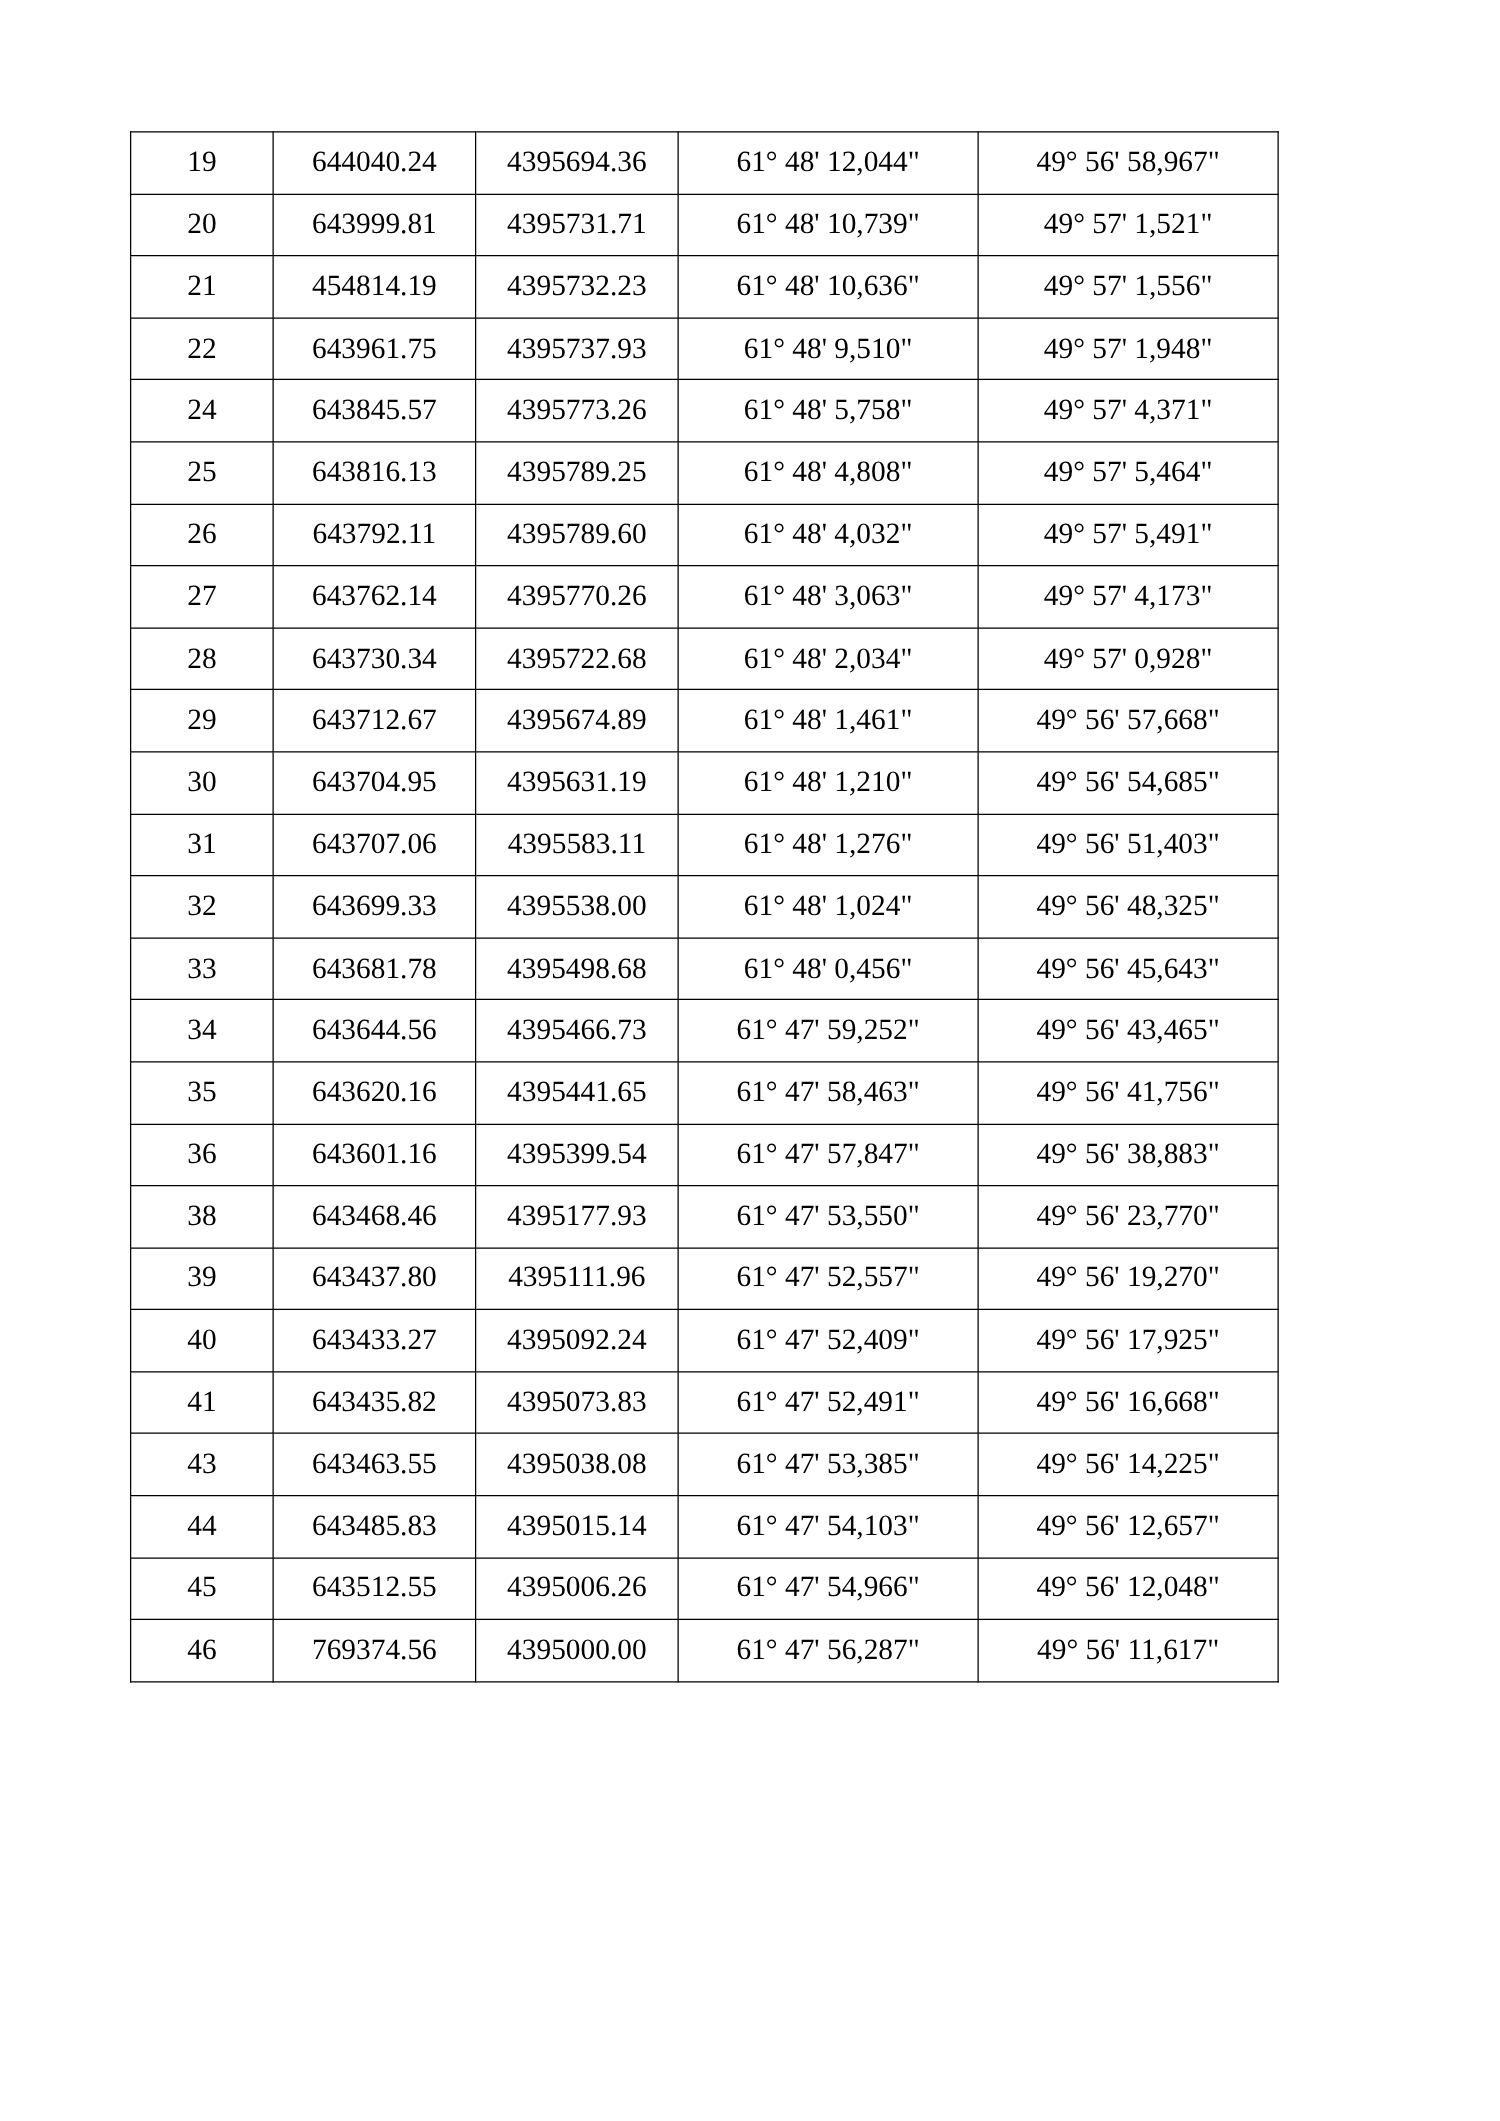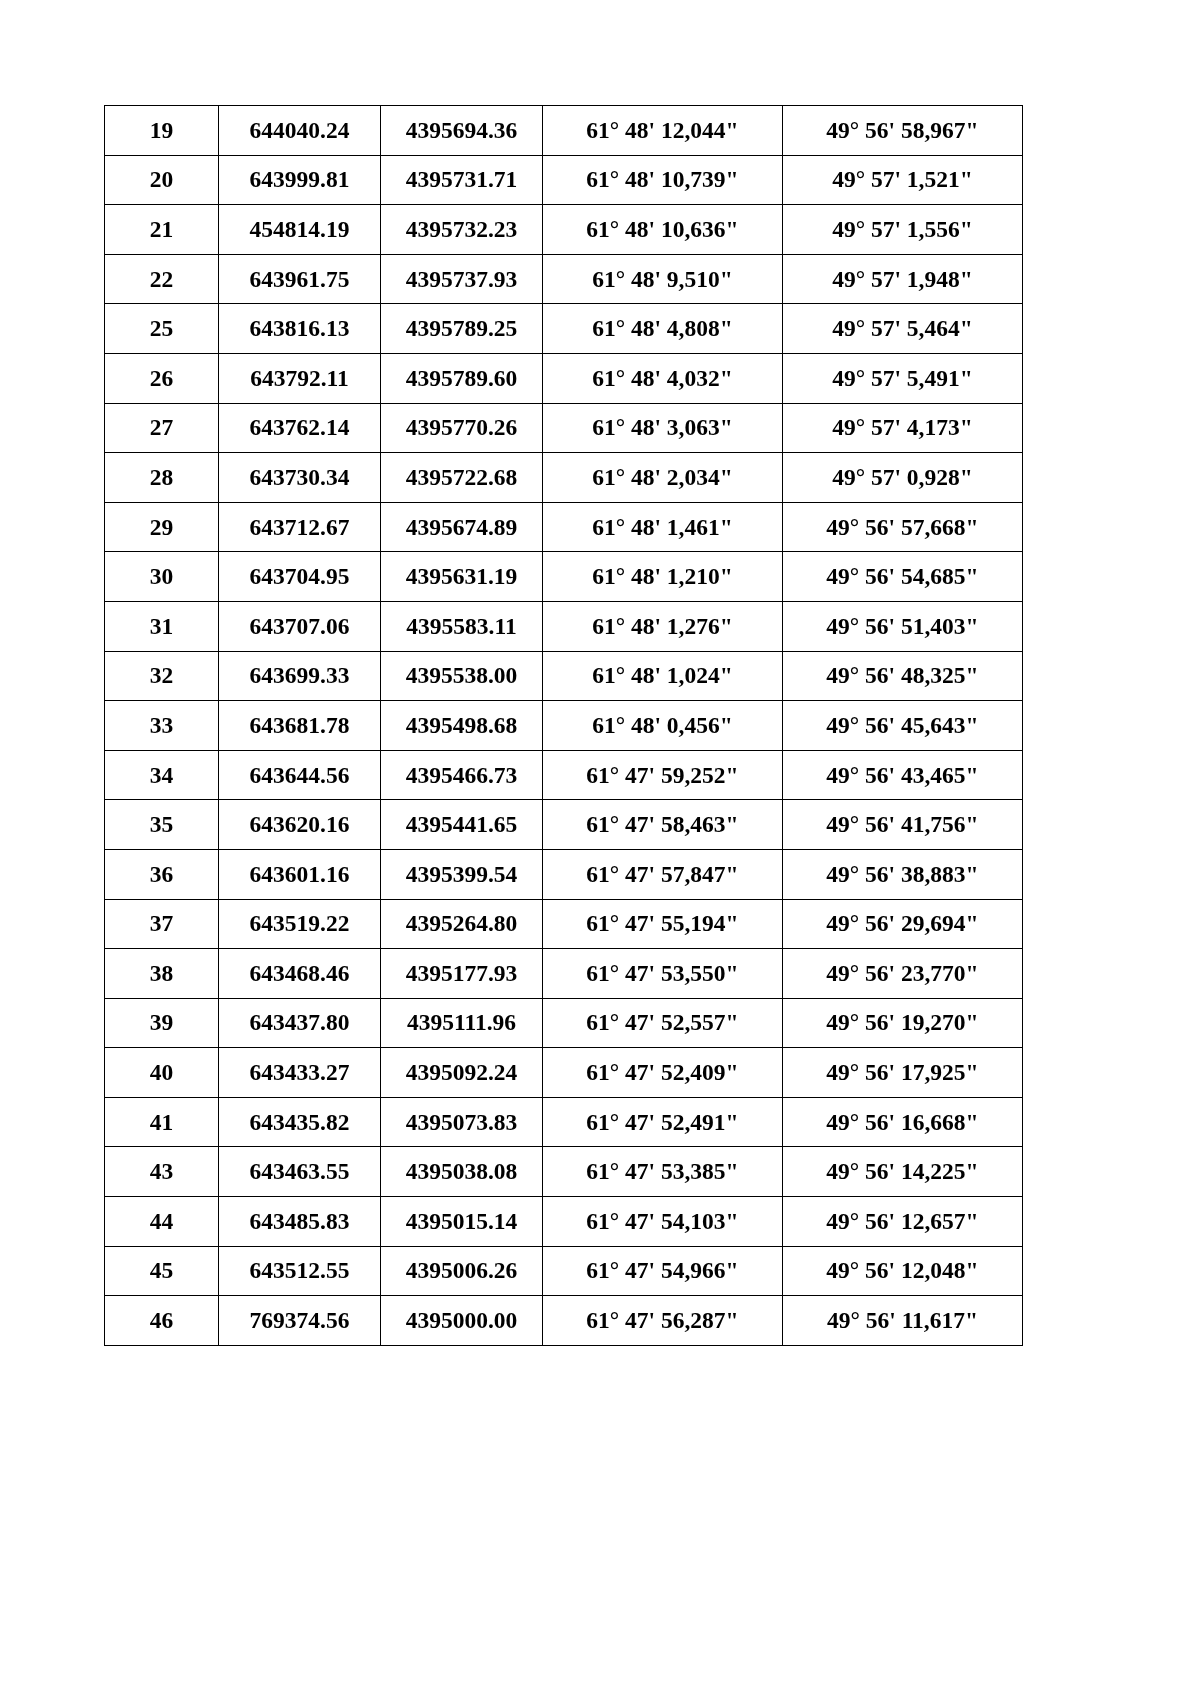--- a/index.html
+++ b/index.html
@@ -11,21 +11,20 @@
     width: 1200px;
     height: 1697px;
     font-family: "Liberation Serif", serif;
     color: #000000;
   }
   .page {
     position: relative;
     width: 1200px;
     height: 1697px;
     box-sizing: border-box;
-    font-weight: bold;
   }
   .table-wrap {
     position: absolute;
     left: 104px;
     top: 105px;
     width: 918px;
   }
   table.coords {
     border-collapse: collapse;
     width: 918px;
@@ -83,20 +82,27 @@
             <td>49° 57' 1,556"</td>
           </tr>
           <tr>
             <td>22</td>
             <td>643961.75</td>
             <td>4395737.93</td>
             <td>61° 48' 9,510"</td>
             <td>49° 57' 1,948"</td>
           </tr>
           <tr>
+            <td>24</td>
+            <td>643845.57</td>
+            <td>4395773.26</td>
+            <td>61° 48' 5,758"</td>
+            <td>49° 57' 4,371"</td>
+          </tr>
+          <tr>
             <td>25</td>
             <td>643816.13</td>
             <td>4395789.25</td>
             <td>61° 48' 4,808"</td>
             <td>49° 57' 5,464"</td>
           </tr>
           <tr>
             <td>26</td>
             <td>643792.11</td>
             <td>4395789.60</td>
@@ -165,27 +171,20 @@
             <td>4395441.65</td>
             <td>61° 47' 58,463"</td>
             <td>49° 56' 41,756"</td>
           </tr>
           <tr>
             <td>36</td>
             <td>643601.16</td>
             <td>4395399.54</td>
             <td>61° 47' 57,847"</td>
             <td>49° 56' 38,883"</td>
-          </tr>
-          <tr>
-            <td>37</td>
-            <td>643519.22</td>
-            <td>4395264.80</td>
-            <td>61° 47' 55,194"</td>
-            <td>49° 56' 29,694"</td>
           </tr>
           <tr>
             <td>38</td>
             <td>643468.46</td>
             <td>4395177.93</td>
             <td>61° 47' 53,550"</td>
             <td>49° 56' 23,770"</td>
           </tr>
           <tr>
             <td>39</td>

